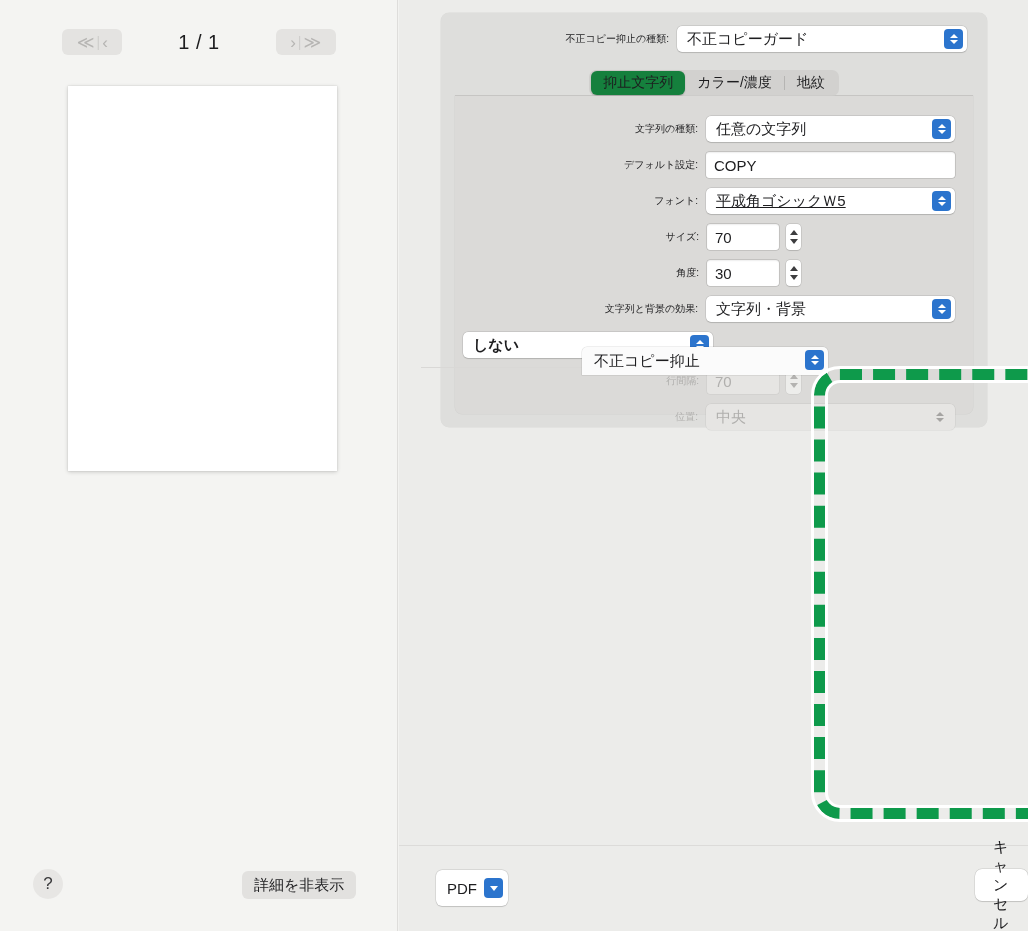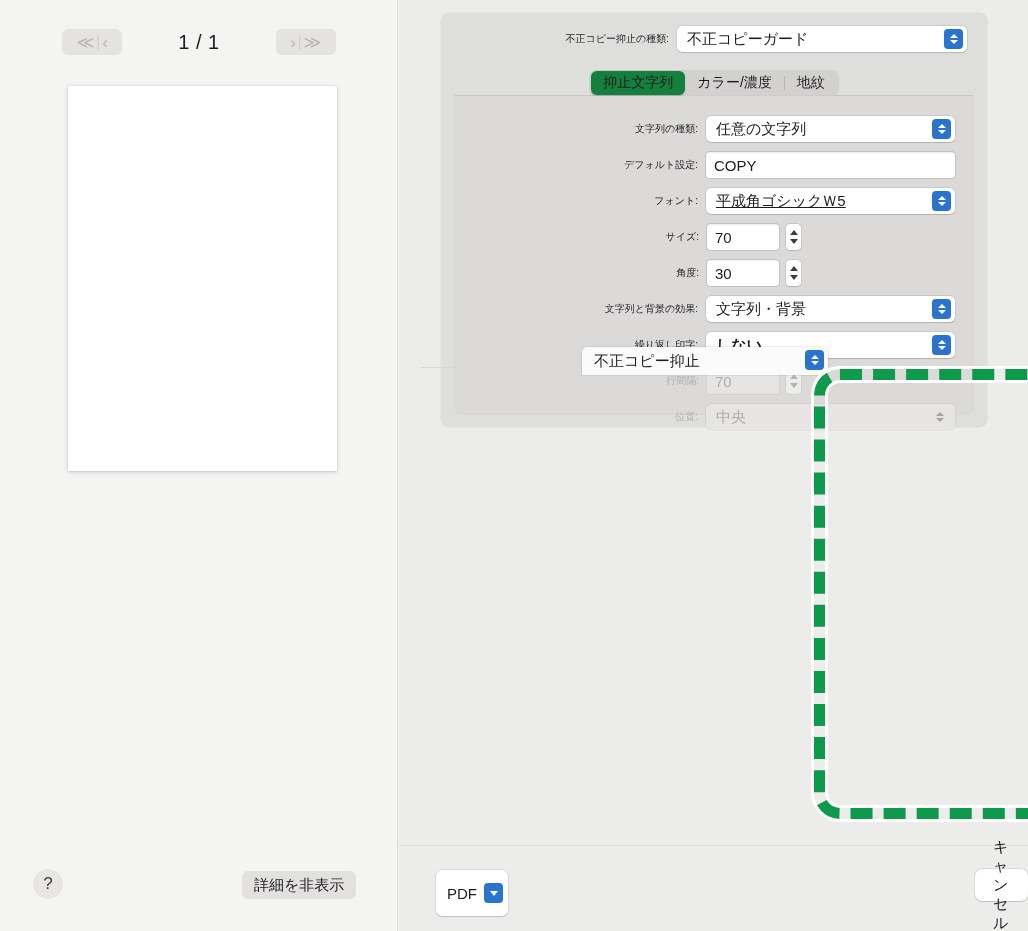--- a/index.html
+++ b/index.html
@@ -319,21 +319,21 @@
     width: 518px; height: 318px;
     background: #dbdad8;
     border-radius: 0 0 7px 7px;
     box-shadow: 0 0 0 0.5px rgba(0,0,0,0.05);
   }
 
   
   #pdf-button {
     position: absolute;
     left: 37px; top: 870px;
-    height: 46px;
+    height: 36px;
     border-radius: 6px;
     background: #ffffff;
     box-shadow: 0 0 0 0.5px rgba(0,0,0,0.14), 0 0.5px 1px rgba(0,0,0,0.12);
     display: flex; align-items: center;
     gap: 7px;
     padding: 0 5px 0 11px;
     font-size: 15px; color: #1d1d1f;
   }
   #pdf-chev {
     width: 19px; height: 20px;
@@ -576,21 +576,20 @@
           <div class="popup" style="width:250px; margin-left:8px;">
             <span>文字列・背景</span>
             <span class="chev">
                 <i class="up"></i>
                 <i class="dn"></i>
               </span>
           </div>
         </div>
 
         <div class="field-row" style="left:0; top:236px; width:500px;">
-          <div class="field-label" style="width:244px;">繰り返し印字:</div>
           <div class="popup" style="width:250px; margin-left:8px;font-weight:bold;">
             <span>しない</span>
             <span class="chev">
                 <i class="up"></i>
                 <i class="dn"></i>
               </span>
           </div>
         </div>
 
         <div class="field-row" style="left:0; top:272px; width:400px;">

